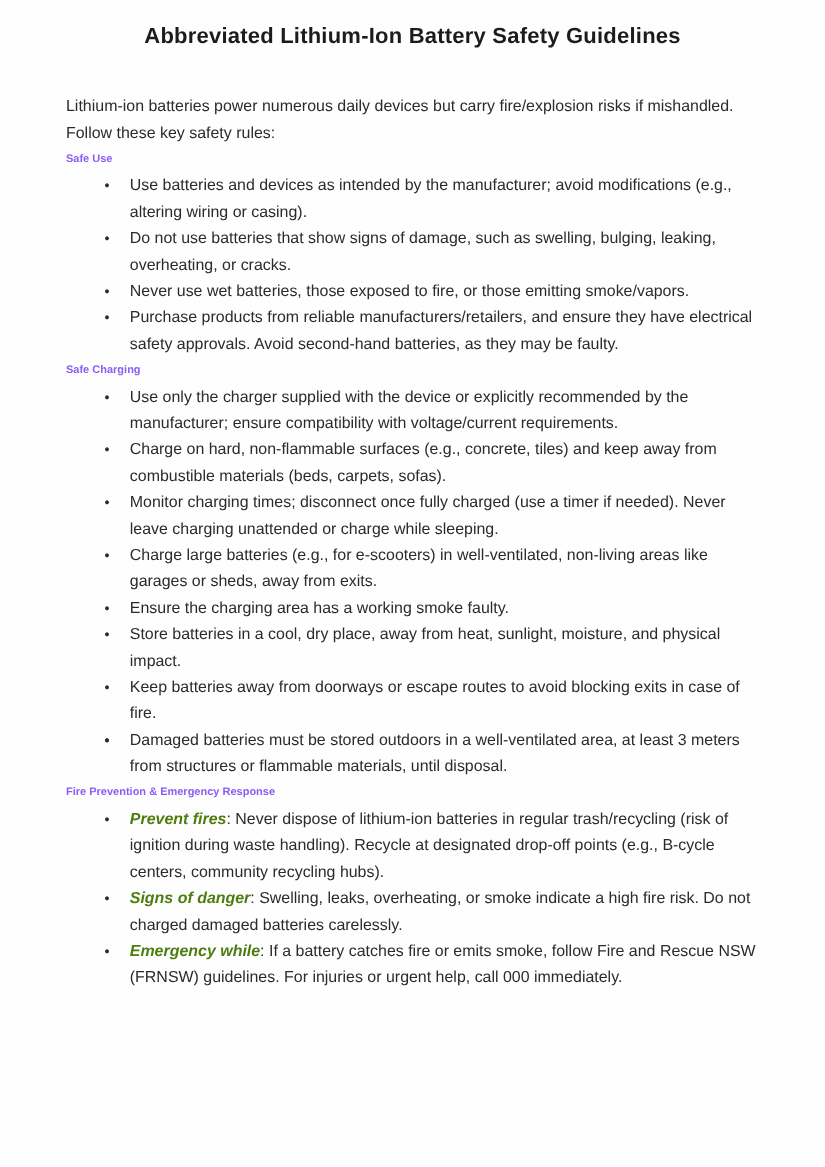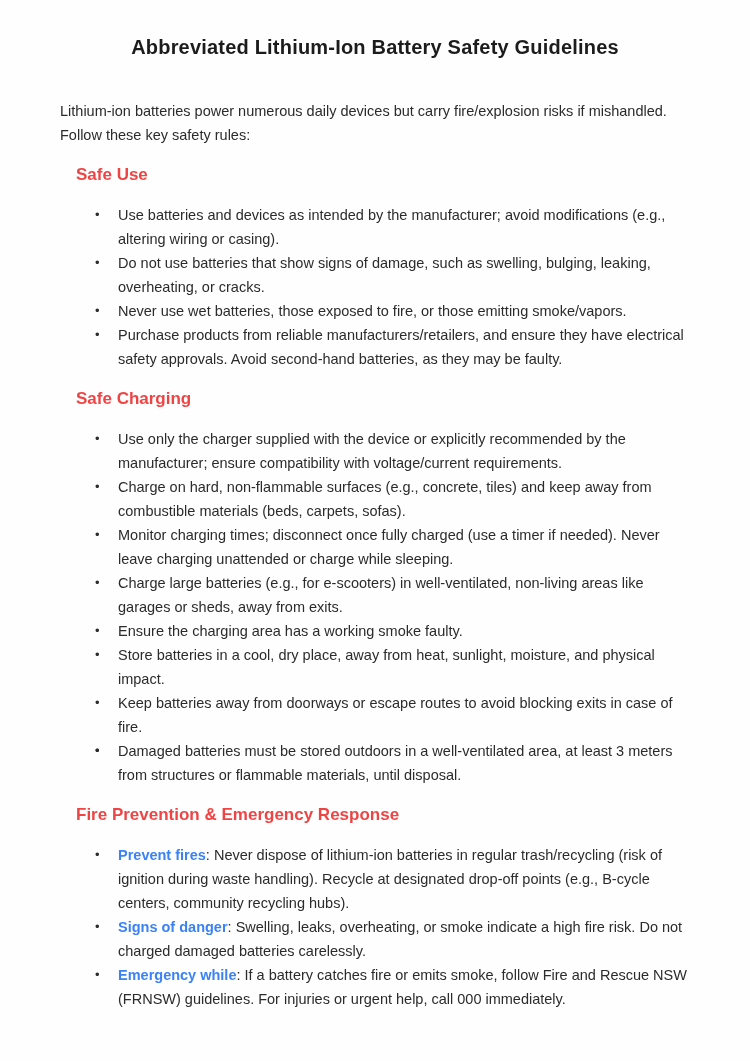--- a/index.html
+++ b/index.html
@@ -8,67 +8,68 @@
     background: #ffffff;
     font-family: "Liberation Sans", "DejaVu Sans", sans-serif;
   }
   .page {
     position: relative;
     width: 750px;
     height: 1061px;
     background: #fefefe;
     color: #2b2b2b;
     box-sizing: border-box;
-    padding: 32px 60px 0 60px;
+    padding: 18px 60px 0 60px;
     overflow: hidden;
   }
   .doc-title {
     text-align: center;
     font-size: 20px;
     font-weight: bold;
     color: #1c1c1c;
     margin: 4px 0 0 0;
     letter-spacing: 0.2px;
   }
   .body-copy {
     margin-top: 40px;
     font-size: 14.5px;
     line-height: 24px;
     color: #2b2b2b;
   }
   .intro {
     margin: 0;
   }
   .section-heading {
-    font-size: 17px;
+    font-size: 10px;
     font-weight: bold;
     line-height: 24px;
-    margin: 16px;
-    color: #ef4444;
+    margin: 0;
+    color: #8b5cf6;
   }
   ul.bullet-list {
     margin: 0;
     padding: 0 0 0 58px;
     list-style: none;
   }
   ul.bullet-list li {
     position: relative;
     line-height: 24px;
     padding: 0;
   }
   ul.bullet-list li .marker {
     position: absolute;
     left: -23px;
     top: 0;
     font-size: 13px;
     color: #2b2b2b;
   }
   .bullet-lead {
     font-weight: bold;
-    color: #3b82f6;
+    color: #4d7c0f;
+    font-style: italic;
   }
   .closing {
     margin: 24px 0 0 0;
   }
 </style>
 </head>
 <body>
 
 <div class="page">
   <h1 class="doc-title">Abbreviated Lithium-Ion Battery Safety Guidelines</h1>

